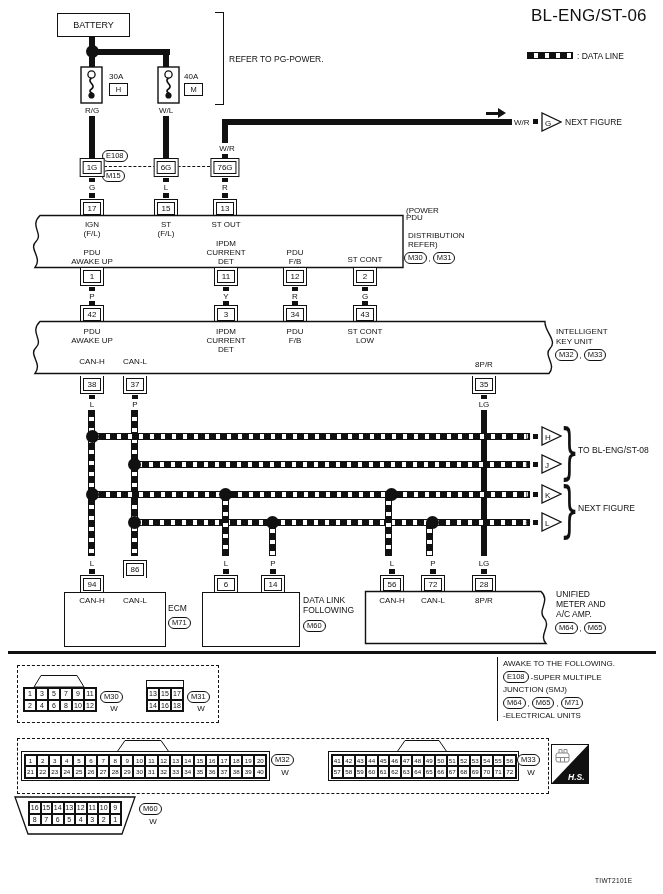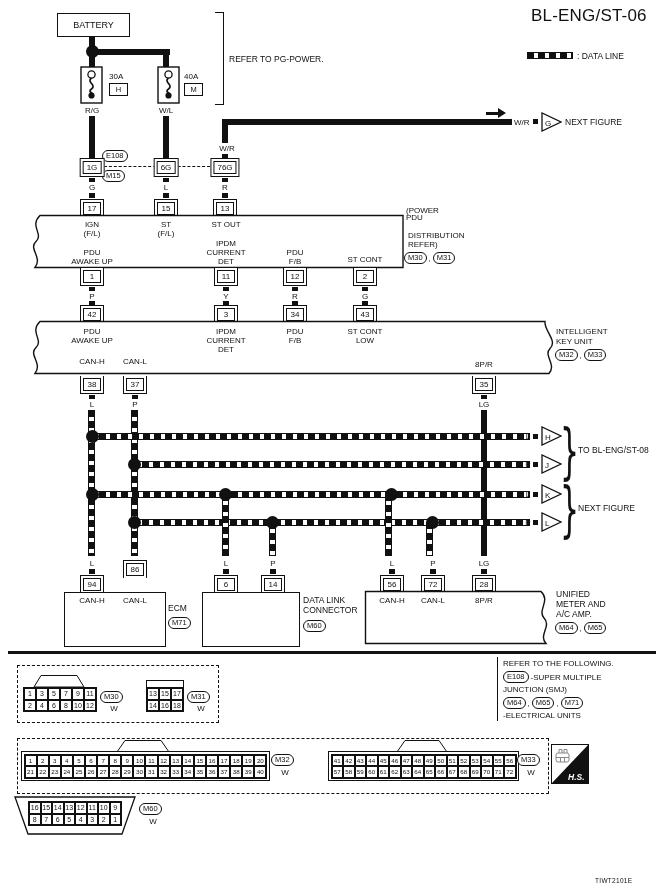--- a/index.html
+++ b/index.html
@@ -332,41 +332,41 @@
     </div>
 
   <div class="ubox" style="left:64px;top:592px;width:100px;height:53px"></div>
   <div class="t tc" style="left:92px;top:596px">CAN-H</div>
   <div class="t tc" style="left:135px;top:596px">CAN-L</div>
   <div class="t t9" style="left:168px;top:604px">ECM</div>
   <div class="ov" style="left:168px;top:617px">M71</div>
 
   <div class="ubox" style="left:202px;top:592px;width:96px;height:53px"></div>
   <div class="t t9" style="left:303px;top:596px">DATA LINK</div>
-  <div class="t t9" style="left:303px;top:606px">CONNECTOR</div>
+  <div class="t t9" style="left:303px;top:606px">FOLLOWING</div>
   <div class="ov" style="left:303px;top:620px">M60</div>
 
   <svg class="abs" style="left:364px;top:590px" width="192" height="58">
     <path d="M 1.5 1.5 L 177 1.5 C 187 11,173 20,180 28 C 188 36,174 45,182 53.5 L 1.5 53.5 Z" fill="#fff" stroke="#111" stroke-width="1.4"></path>
   </svg>
   <div class="t tc" style="left:392px;top:596px">CAN-H</div>
   <div class="t tc" style="left:433px;top:596px">CAN-L</div>
   <div class="t tc" style="left:484px;top:596px">8P/R</div>
   <div class="t t9" style="left:556px;top:590px">UNIFIED</div>
   <div class="t t9" style="left:556px;top:600px">METER AND</div>
   <div class="t t9" style="left:556px;top:610px">A/C AMP.</div>
   <div class="row" style="left:555px;top:622px">
     <span class="ovi">M64</span>
     <span>,</span>
     <span class="ovi">M65</span>
   </div>
 
   <div class="sw" style="left:8px;top:651px;width:648px;height:2.6px"></div>
   <div class="abs" style="left:497px;top:657px;height:64px;border-left:1.3px solid #111"></div>
-  <div class="t" style="left:503px;top:659px">REFER TO THE FOLLOWING.</div>
+  <div class="t" style="left:503px;top:659px">AWAKE TO THE FOLLOWING.</div>
   <div class="row" style="left:503px;top:671px">
     <span class="ovi">E108</span>
     <span>-SUPER MULTIPLE</span>
   </div>
   <div class="t" style="left:503px;top:685px">JUNCTION (SMJ)</div>
   <div class="row" style="left:503px;top:697px">
     <span class="ovi">M64</span>
     <span>,</span>
     <span class="ovi">M65</span>
     <span>,</span>

